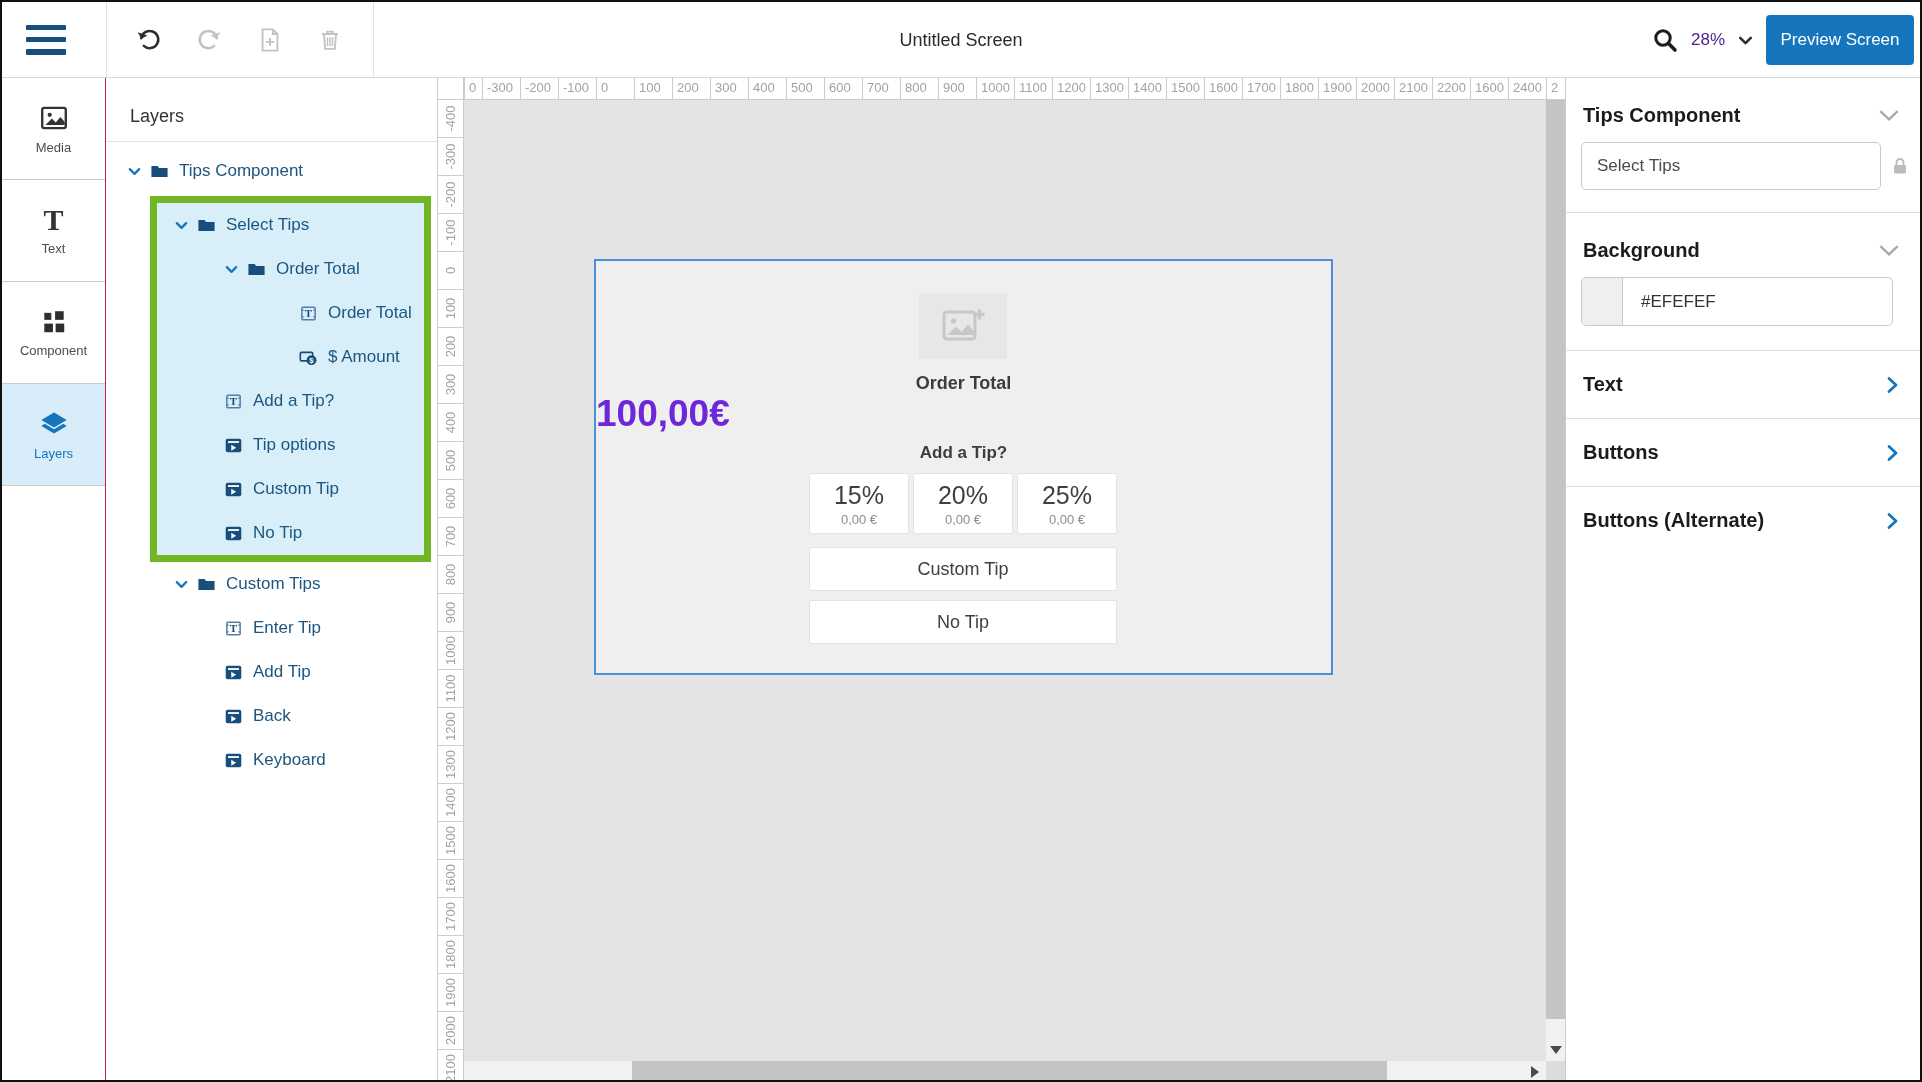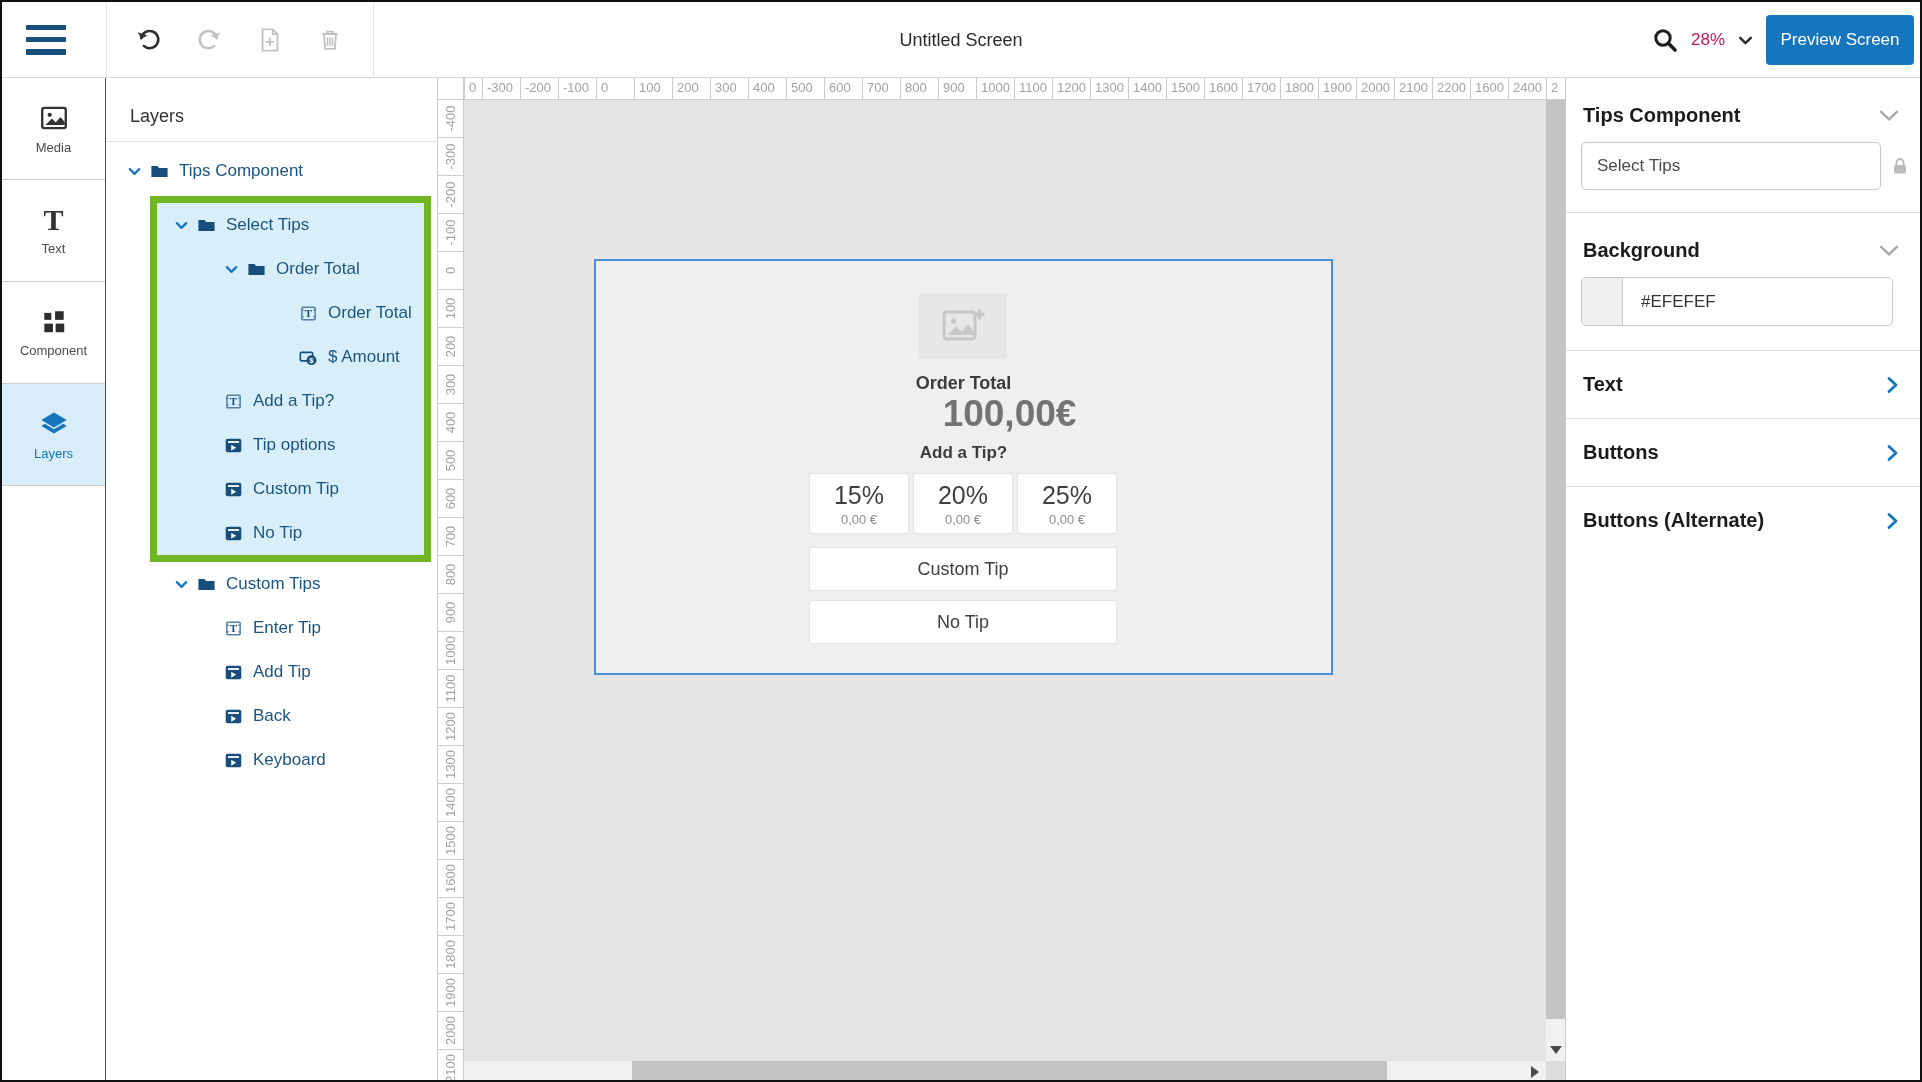--- a/index.html
+++ b/index.html
@@ -13,21 +13,21 @@
   .tb-sep{width:1px;align-self:stretch;background:#e3e3e3;}
   .tb-sep.s1{margin-left:40px;}
   .tb-sep.s2{margin-left:28px;}
   .tb-icon{width:30px;height:30px;display:flex;align-items:center;justify-content:center;}
   .tb-icon.undo{margin-left:26px;}
   .tb-icon.redo{margin-left:32px;}
   .tb-icon.docplus{margin-left:30px;}
   .tb-icon.trash{margin-left:30px;}
   .tb-title{position:absolute;left:50%;top:50%;transform:translate(-50%,-50%);font-size:18px;color:#2b2b2b;}
   .tb-right{position:absolute;right:4px;top:0;height:76px;display:flex;align-items:center;gap:12px;padding-right:2px;}
-  .zoom-pct{font-size:17px;color:#be185d;}
+  .zoom-pct{font-size:17px;color:#4c1d95;}
   .preview-btn{width:148px;height:50px;background:#1575bd;color:#fff;border:none;border-radius:4px;font-size:17px;font-family:"Liberation Sans",sans-serif;cursor:pointer;}
 
   
   .rail{position:absolute;left:0;top:76px;bottom:0;width:104px;background:#fff;border-right:1px solid #be185d;box-sizing:border-box;}
   .rail-item{height:101px;border-bottom:1px solid #ccc;display:flex;flex-direction:column;align-items:center;justify-content:center;gap:7px;cursor:pointer;}
   .rail-item .lbl{font-size:13px;color:#4c4c4c;}
   .rail-item.active{background:#d8edf9;}
   .rail-item.active .lbl{color:#1575bd;}
   .rail-T{font-family:"Liberation Serif",serif;font-weight:bold;font-size:30px;color:#333;line-height:28px;}
 
@@ -50,21 +50,21 @@
   .h-cell.first{width:18px;}
   .v-ruler{position:absolute;left:436px;top:98px;bottom:0;width:26px;background:#fff;border-right:1px solid #ccc;box-sizing:border-box;overflow:hidden;}
   .v-cell{height:38px;border-bottom:1px solid #ccc;box-sizing:border-box;display:flex;align-items:center;justify-content:center;}
   .v-cell span{transform:rotate(-90deg);font-size:13px;color:#a3a3a3;white-space:nowrap;}
 
   
   .canvas{position:absolute;left:462px;top:98px;width:1082px;height:961px;background:#e4e4e4;overflow:hidden;}
   .screen-frame{position:absolute;left:130px;top:159px;width:739px;height:416px;border:2px solid #4a8fd9;background:#efefef;box-sizing:border-box;}
   .ph-box{position:absolute;left:323px;top:32px;width:88px;height:66px;background:#e7e7e7;display:flex;align-items:center;justify-content:center;}
   .ot-label{position:absolute;left:0;top:112px;width:100%;text-align:center;font-size:18px;font-weight:bold;color:#3c3c3c;}
-  .ot-value{position:absolute;left:0;top:132px;width:100%;text-align:center;font-size:37px;font-weight:bold;color:#737373;margin-left:46px;}
+  .ot-value{position:absolute;left:0;top:132px;width:100%;font-size:37px;font-weight:bold;color:#6d28d9;}
   .at-label{position:absolute;left:0;top:182px;width:100%;text-align:center;font-size:17px;font-weight:bold;color:#3c3c3c;}
   .tip-row{position:absolute;left:213px;top:212px;display:flex;gap:4px;}
   .tip-card{width:100px;height:61px;background:#fff;border:1px solid #e3e3e3;border-radius:2px;box-sizing:border-box;display:flex;flex-direction:column;align-items:center;justify-content:center;cursor:pointer;}
   .tip-card .pct{font-size:25px;color:#3f3f3f;}
   .tip-card .amt{font-size:13px;color:#8d8d8d;margin-top:2px;}
   .wide-btn{position:absolute;left:213px;width:308px;height:44px;background:#fff;border:1px solid #e3e3e3;border-radius:2px;box-sizing:border-box;display:flex;align-items:center;justify-content:center;font-size:18px;color:#3f3f3f;cursor:pointer;}
   .custom-tip{top:286px;} .no-tip{top:339px;}
 
   
   .vscroll{position:absolute;left:1544px;top:98px;width:19px;height:961px;background:#f1f1f1;}

